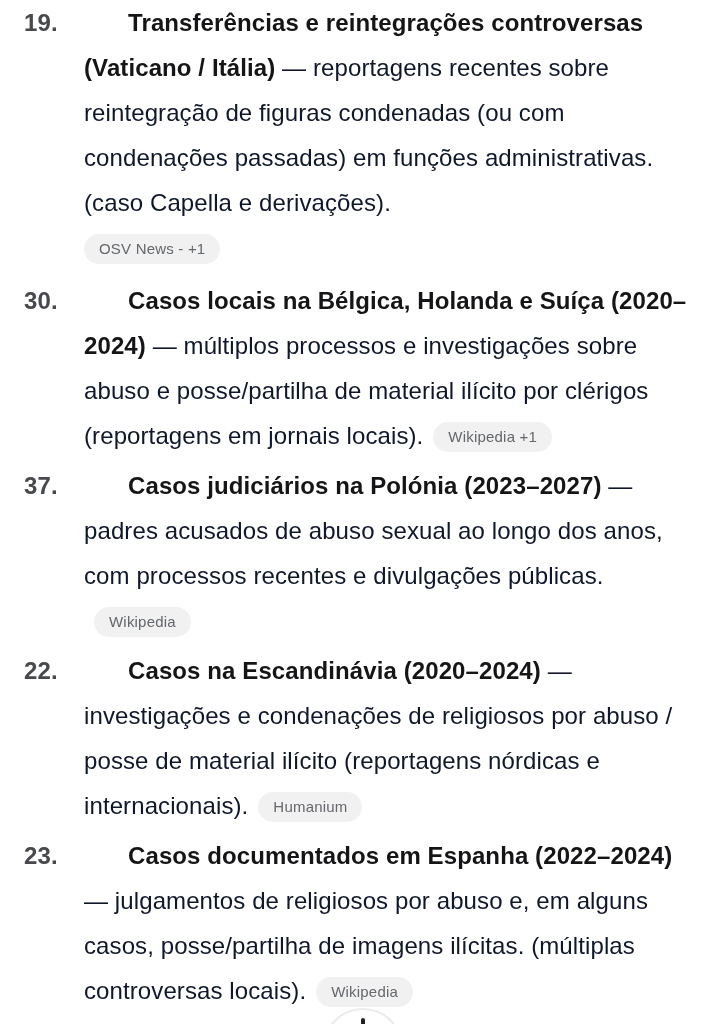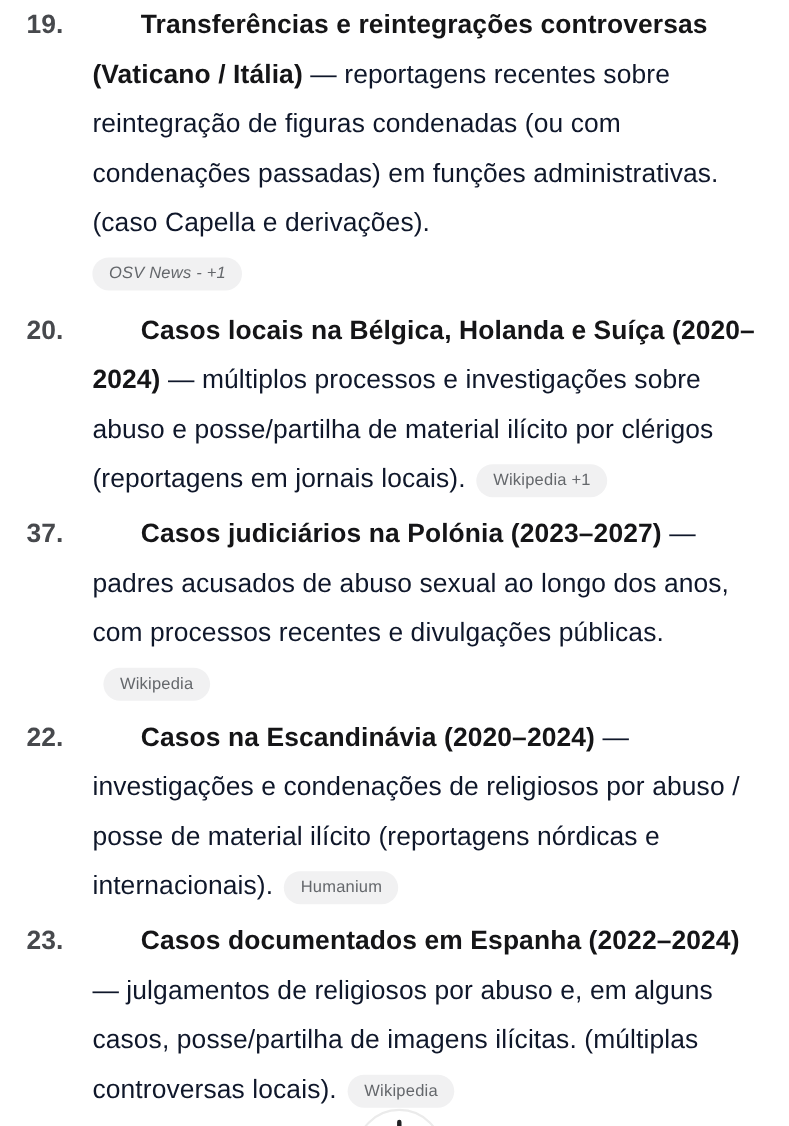--- a/index.html
+++ b/index.html
@@ -35,21 +35,21 @@
     font-size:15px;
     line-height:30px;
     padding:0 15px;
     border-radius:16px;
     vertical-align:2px;
     margin-left:10px;
     letter-spacing:0.2px;
     white-space:nowrap;
     cursor:pointer;
   }
-  .badge-row{margin:6px 0 14px 0;line-height:30px;font-style:italic;}
+  .badge-row{margin:6px 0 14px 0;line-height:30px;}
   .badge-row .badge{margin-left:0;vertical-align:baseline;}
   .scroll-btn{
     position:absolute;
     left:323px;top:1008px;
     width:80px;height:80px;
     box-sizing:border-box;
     border-radius:50%;
     background:#ffffff;
     border:2px solid #ebebeb;
     cursor:pointer;
@@ -69,21 +69,21 @@
 <div class="screen">
   <div class="list">
 
     <div class="item">
       <span class="num">19.</span>
       <div class="para"><span class="title">Transferências e reintegrações controversas (Vaticano / Itália)</span> <span class="body">— reportagens recentes sobre reintegração de figuras condenadas (ou com condenações passadas) em funções administrativas. (caso Capella e derivações).</span></div>
       <div class="badge-row"><span class="badge">OSV News - +1</span></div>
     </div>
 
     <div class="item">
-      <span class="num">20.</span>
+      <span class="num">30.</span>
       <div class="para"><span class="title">Casos locais na Bélgica, Holanda e Suíça (2020–2024)</span> <span class="body">— múltiplos processos e investigações sobre abuso e posse/partilha de material ilícito por clérigos (reportagens em jornais locais).</span><span class="badge">Wikipedia +1</span></div>
     </div>
 
     <div class="item">
       <span class="num">37.</span>
       <div class="para"><span class="title">Casos judiciários na Polónia (2023–2027)</span> <span class="body">— padres acusados de abuso sexual ao longo dos anos, com processos recentes e divulgações públicas.</span><span class="badge">Wikipedia</span></div>
     </div>
 
     <div class="item">
       <span class="num">22.</span>

